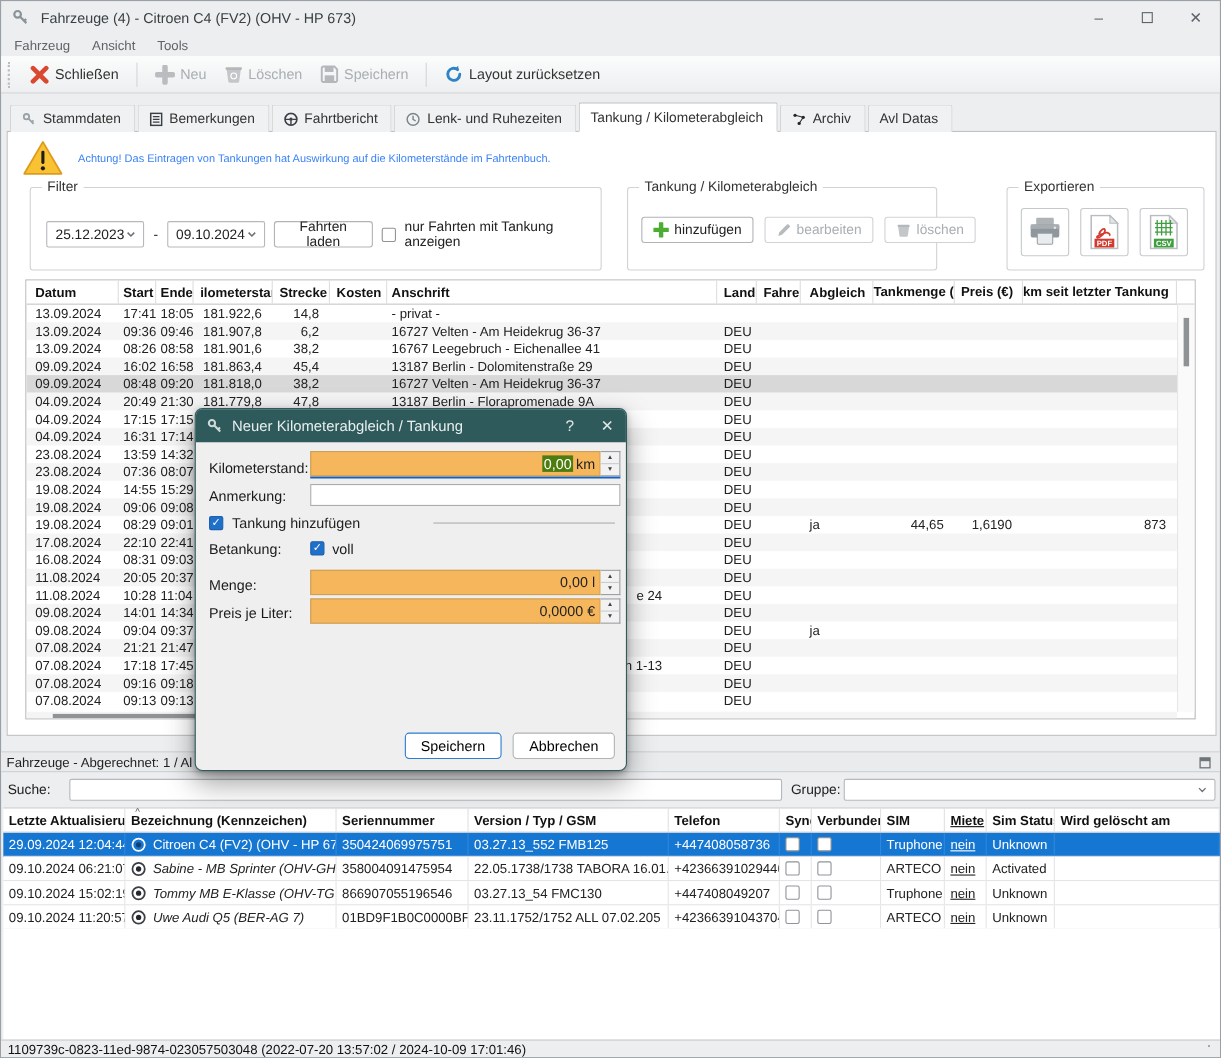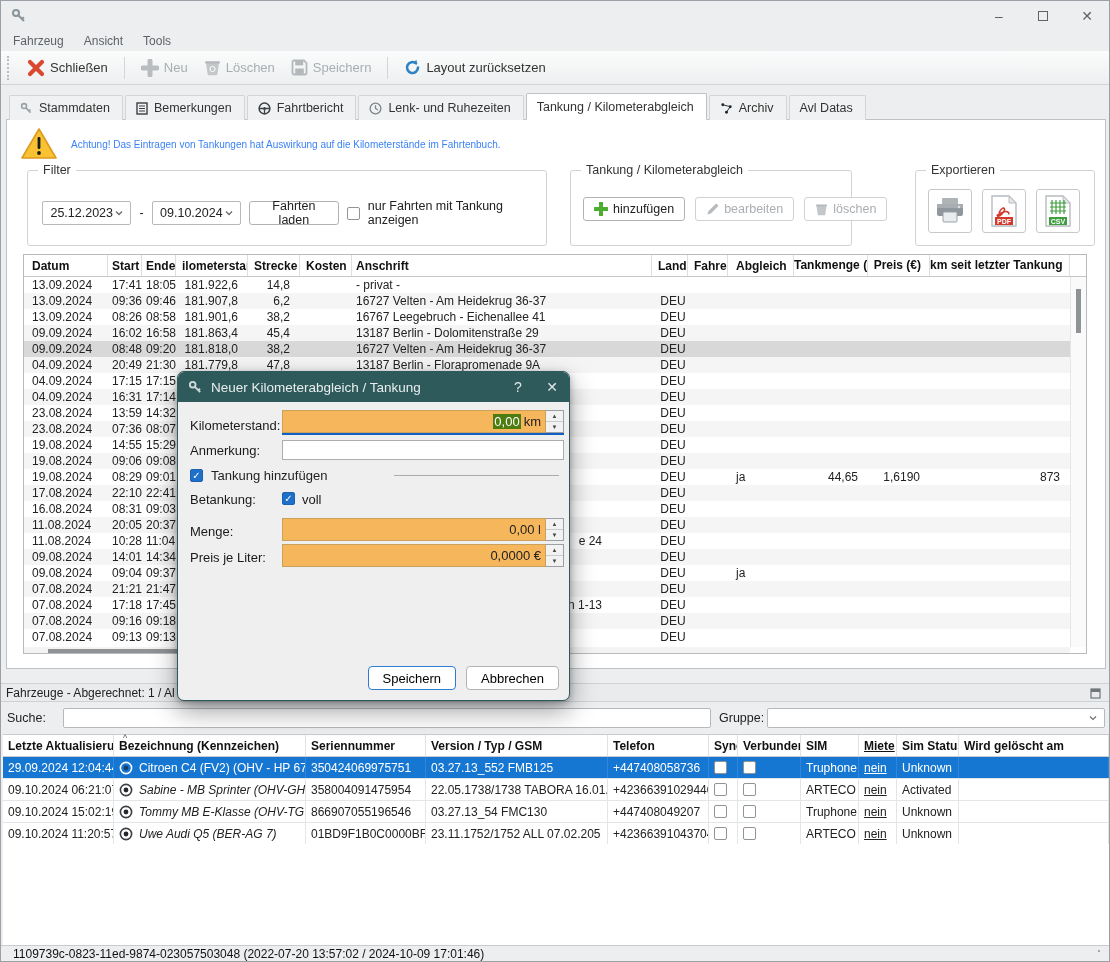--- a/index.html
+++ b/index.html
@@ -73,21 +73,21 @@
                 border:1px solid #b8babc; background:#fff; overflow:hidden; }
   .thead { display:flex; height:22px; border-bottom:1px solid #c4c6c8; background:#fff;
            font-weight:700; color:#111; }
   .thead .tc { border-right:1px solid #dcdee0; display:flex; align-items:center; }
   .trow { display:flex; height:16px; line-height:16px; }
   .trow.alt { background:#f5f5f5; }
   .trow.sel { background:#d8d8d8; }
   .tc { flex:none; overflow:hidden; white-space:nowrap; padding-left:6px; }
   .c-datum{width:84px; padding-left:8px;} .c-start{width:34px;padding-left:4px;} .c-ende{width:34px;padding-left:4px;}
   .c-km{width:72px;} .c-strecke{width:52px;} .c-kosten{width:52px;}
-  .c-anschrift{width:300px;padding-left:4px;} .c-land{width:36px;text-align:center;} .c-fahrer{width:40px;}
+  .c-anschrift{width:300px;padding-left:4px;} .c-land{width:36px;} .c-fahrer{width:40px;}
   .c-abgleich{width:66px;padding-left:8px;} .c-tank{width:74px;} .c-preis{width:62px;} .c-kmseit{width:140px;}
   .num { text-align:right; padding-right:10px; padding-left:0; }
   .hr-right { text-align:right; padding-right:8px; padding-left:0; display:block!important; line-height:21px; }
   .frag { text-align:right; padding-right:50px; }
   .tbody { position:absolute; left:0; top:22px; width:1046px; height:370px; overflow:hidden; }
   .vscroll { position:absolute; right:0; top:22px; width:16px; height:370px; background:#fafafa;
              border-left:1px solid #e4e6e8; }
   .vthumb { position:absolute; left:5px; top:12px; width:5px; height:44px; background:#8f9396; }
   .hscroll { position:absolute; left:0; bottom:0; width:1046px; height:8px; background:#f4f4f4; }
   .hthumb { position:absolute; left:24px; top:2px; width:132px; height:4px; background:#8f9396; }
@@ -117,21 +117,21 @@
   .vrow.sel .vc { border-right-color:#2f86dc; }
   .vrow.it .vname-text { font-style:italic; }
   .vrow .ring { stroke:#3a3f45; } .vrow .dot { fill:#24282d; }
   .vrow.sel .ring { stroke:#fff; } .vrow.sel .dot { fill:#17406e; }
   .sortcaret { position:absolute; left:120px; top:-2px; font-size:9px; color:#555; font-weight:400; }
   .bottom-white { position:absolute; left:2px; top:843px; width:1106px; height:103px; background:#fff; }
 
   
   .statusbar { position:absolute; left:0; bottom:0; width:100%; height:16px; background:#eceef0;
                border-top:1px solid #c9cbcd; display:flex; align-items:center; }
-  .statusbar .txt { margin-left:12px; font-size:12px; color:#111; }
+  .statusbar .txt { margin-left:6px; font-size:12px; color:#111; }
   .resizegrip { position:absolute; right:2px; bottom:2px; width:10px; height:10px;
                 background:radial-gradient(circle at 2px 2px,#9aa0a4 1px,transparent 1.2px); opacity:.9; }
 
   
   .dialog { position:absolute; left:176px; top:370px; width:393px; height:330px; border-radius:7px;
             background:#efefef; box-shadow:0 10px 26px rgba(0,0,0,.38), 0 2px 6px rgba(0,0,0,.25); z-index:10;
             border:1px solid #2f5a5c; }
   .dlg-title { height:30px; background:#2f5a5c; border-radius:6px 6px 0 0; display:flex; align-items:center;
                color:#e8eeee; font-size:13.5px; }
   .dlg-title .ticon { margin:0 8px 0 10px; }
@@ -165,20 +165,21 @@
 
 <div class="app">
 
   <div class="titlebar">
     <span class="appicon">
       <svg width="16" height="16" viewBox="0 0 16 16">
           <circle cx="5" cy="5" r="3" fill="none" stroke="#8a9398" stroke-width="2"></circle>
           <path d="M7.3 7.3 L13 13 M11 11 l1.8-1.8" stroke="#8a9398" stroke-width="2" fill="none"></path>
         </svg>
     </span>
+    <span class="title">Fahrzeuge (4) - Citroen C4 (FV2) (OHV - HP 673)</span>
     <div class="wincontrols">
       <div class="winbtn">
           <span>–</span>
         </div>
       <div class="winbtn">
           <span class="maxbox"></span>
         </div>
       <div class="winbtn">
           <span>✕</span>
         </div>

